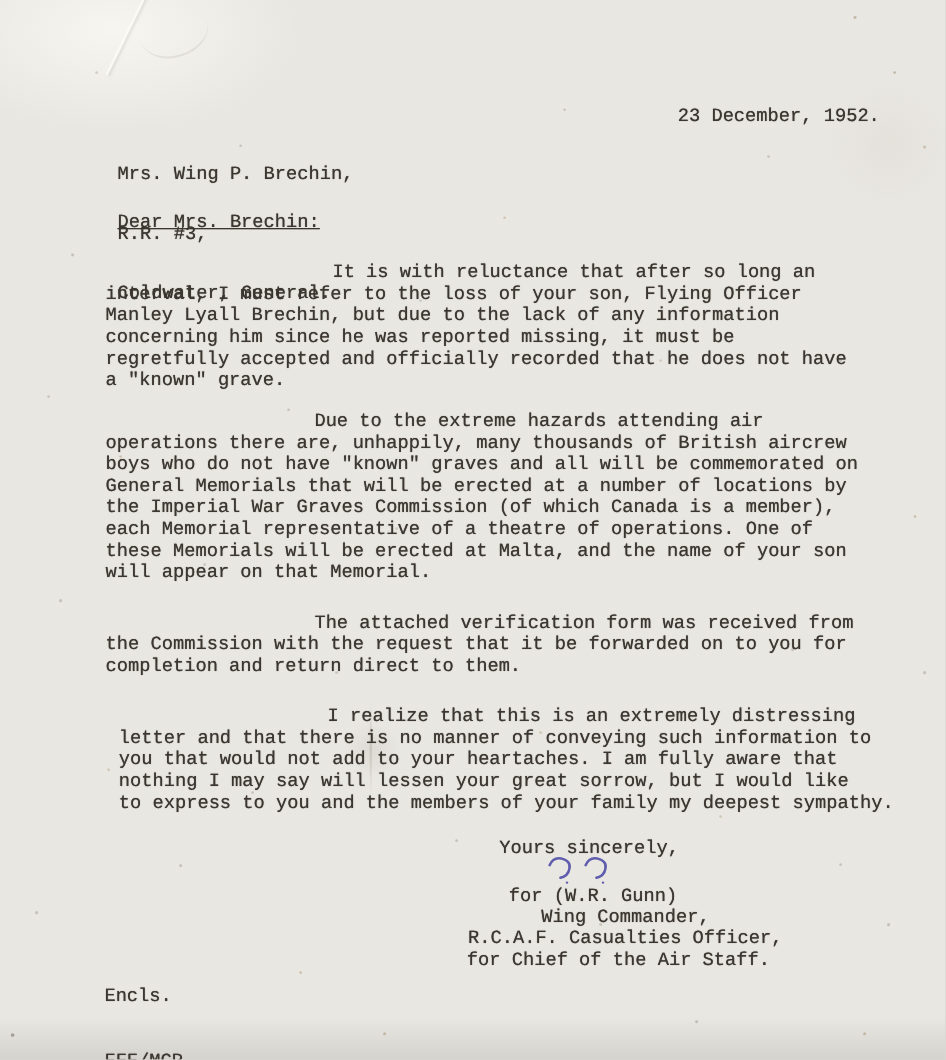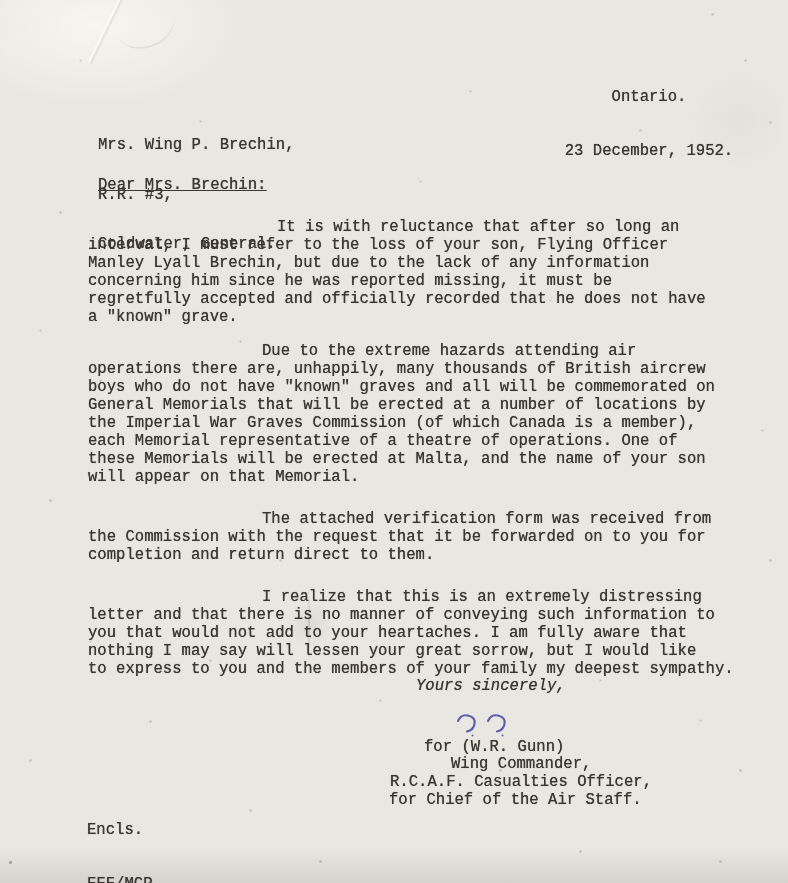--- a/index.html
+++ b/index.html
@@ -25,22 +25,22 @@
     color:#3b3630;
     text-shadow:0 0 0.7px rgba(52,47,40,0.85);
   }
   .dateline{top:52px;left:557px;width:184px;text-align:center;}
   .recipient{top:104px;left:98px;line-height:16.5px;}
   .salutation{top:176px;left:98px;text-decoration:underline;}
   .para{left:88px;}
   .para-1{top:218px;text-indent:189px;}
   .para-2{top:342px;text-indent:174px;}
   .para-3{top:510px;text-indent:174px;}
-  .para-4{top:588px;text-indent:174px;}
-  .valediction{top:677px;left:416px;font-style:italic;}
+  .para-4{top:588px;text-indent:174px;margin-left:11px;}
+  .valediction{top:698px;left:416px;}
   .signer{top:738px;left:424px;}
   .title1{top:755px;left:451px;}
   .title2{top:773px;left:390px;}
   .title3{top:791px;left:389px;}
   .footer-block{top:785px;left:87px;}
   .sig-svg{position:absolute;top:712px;left:455px;width:64px;height:27px;}
   
   .crease-line{
     position:absolute;top:-8px;left:104px;width:2px;height:74px;
     background:rgba(252,251,247,0.85);
@@ -107,21 +107,20 @@
 <body>
 
 <div class="page">
 
   <div class="speckles"></div>
   <div class="crease-line"></div>
   <div class="crease-arc"></div>
   <div class="crease-vertical"></div>
 
   <div class="typed dateline">
-    <div>Ontario.</div>
     <div>23 December, 1952.</div>
   </div>
 
   <div class="typed recipient">
     <div>Mrs. Wing P. Brechin,</div>
     <div>R.R. #3,</div>
     <div>Coldwater, General.</div>
   </div>
 
   <div class="typed salutation">Dear Mrs. Brechin:</div>

